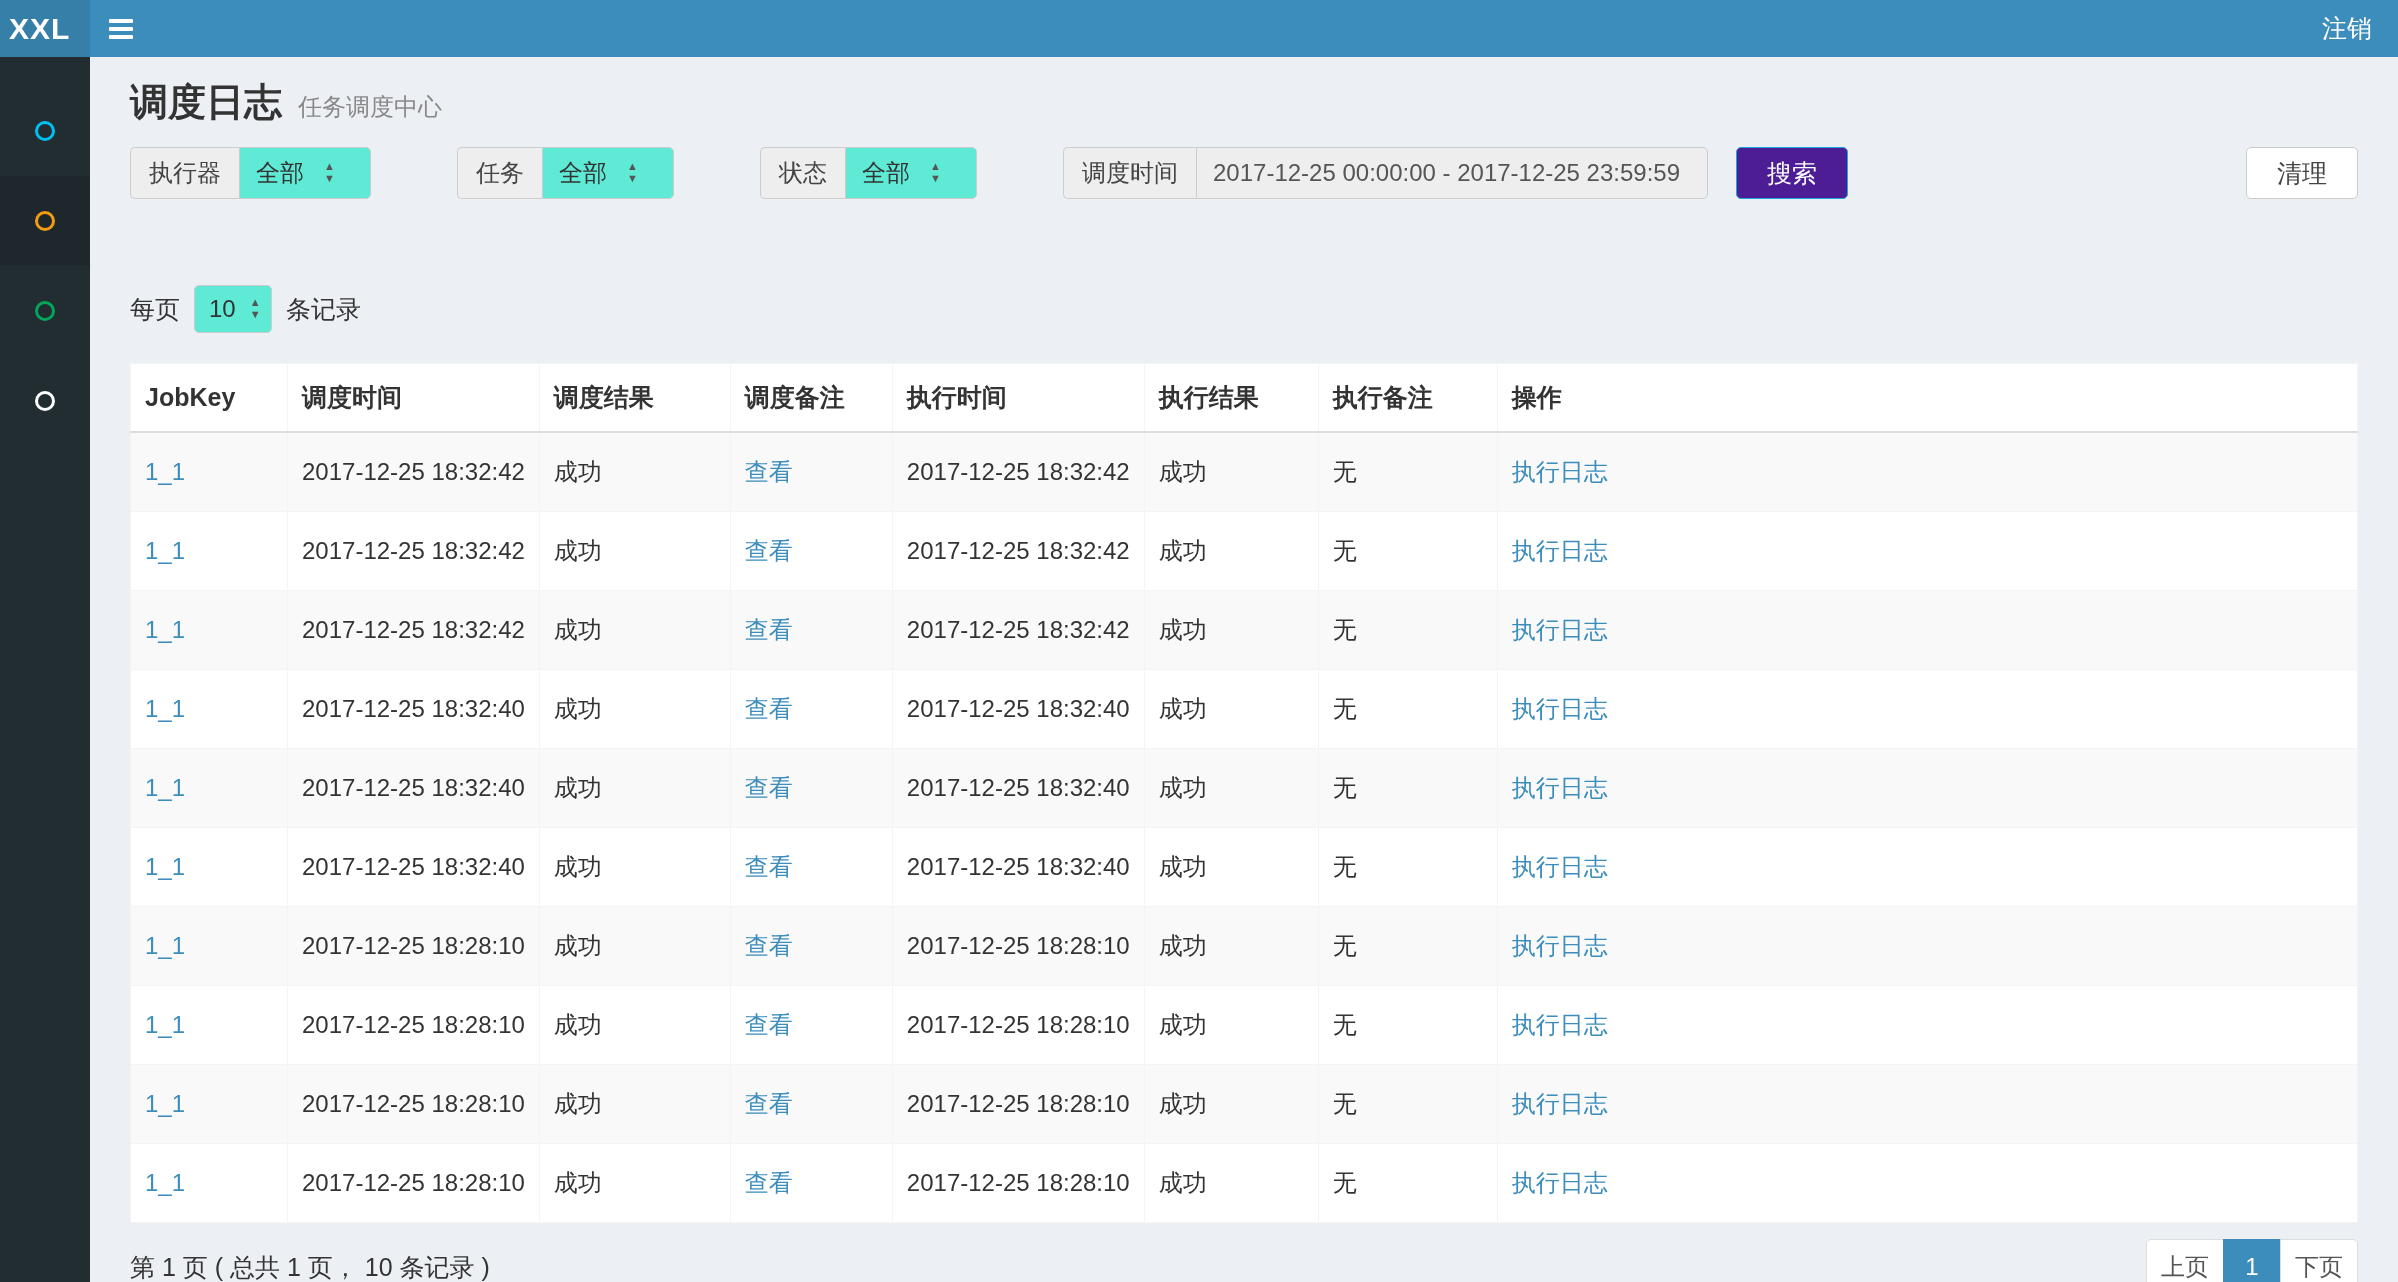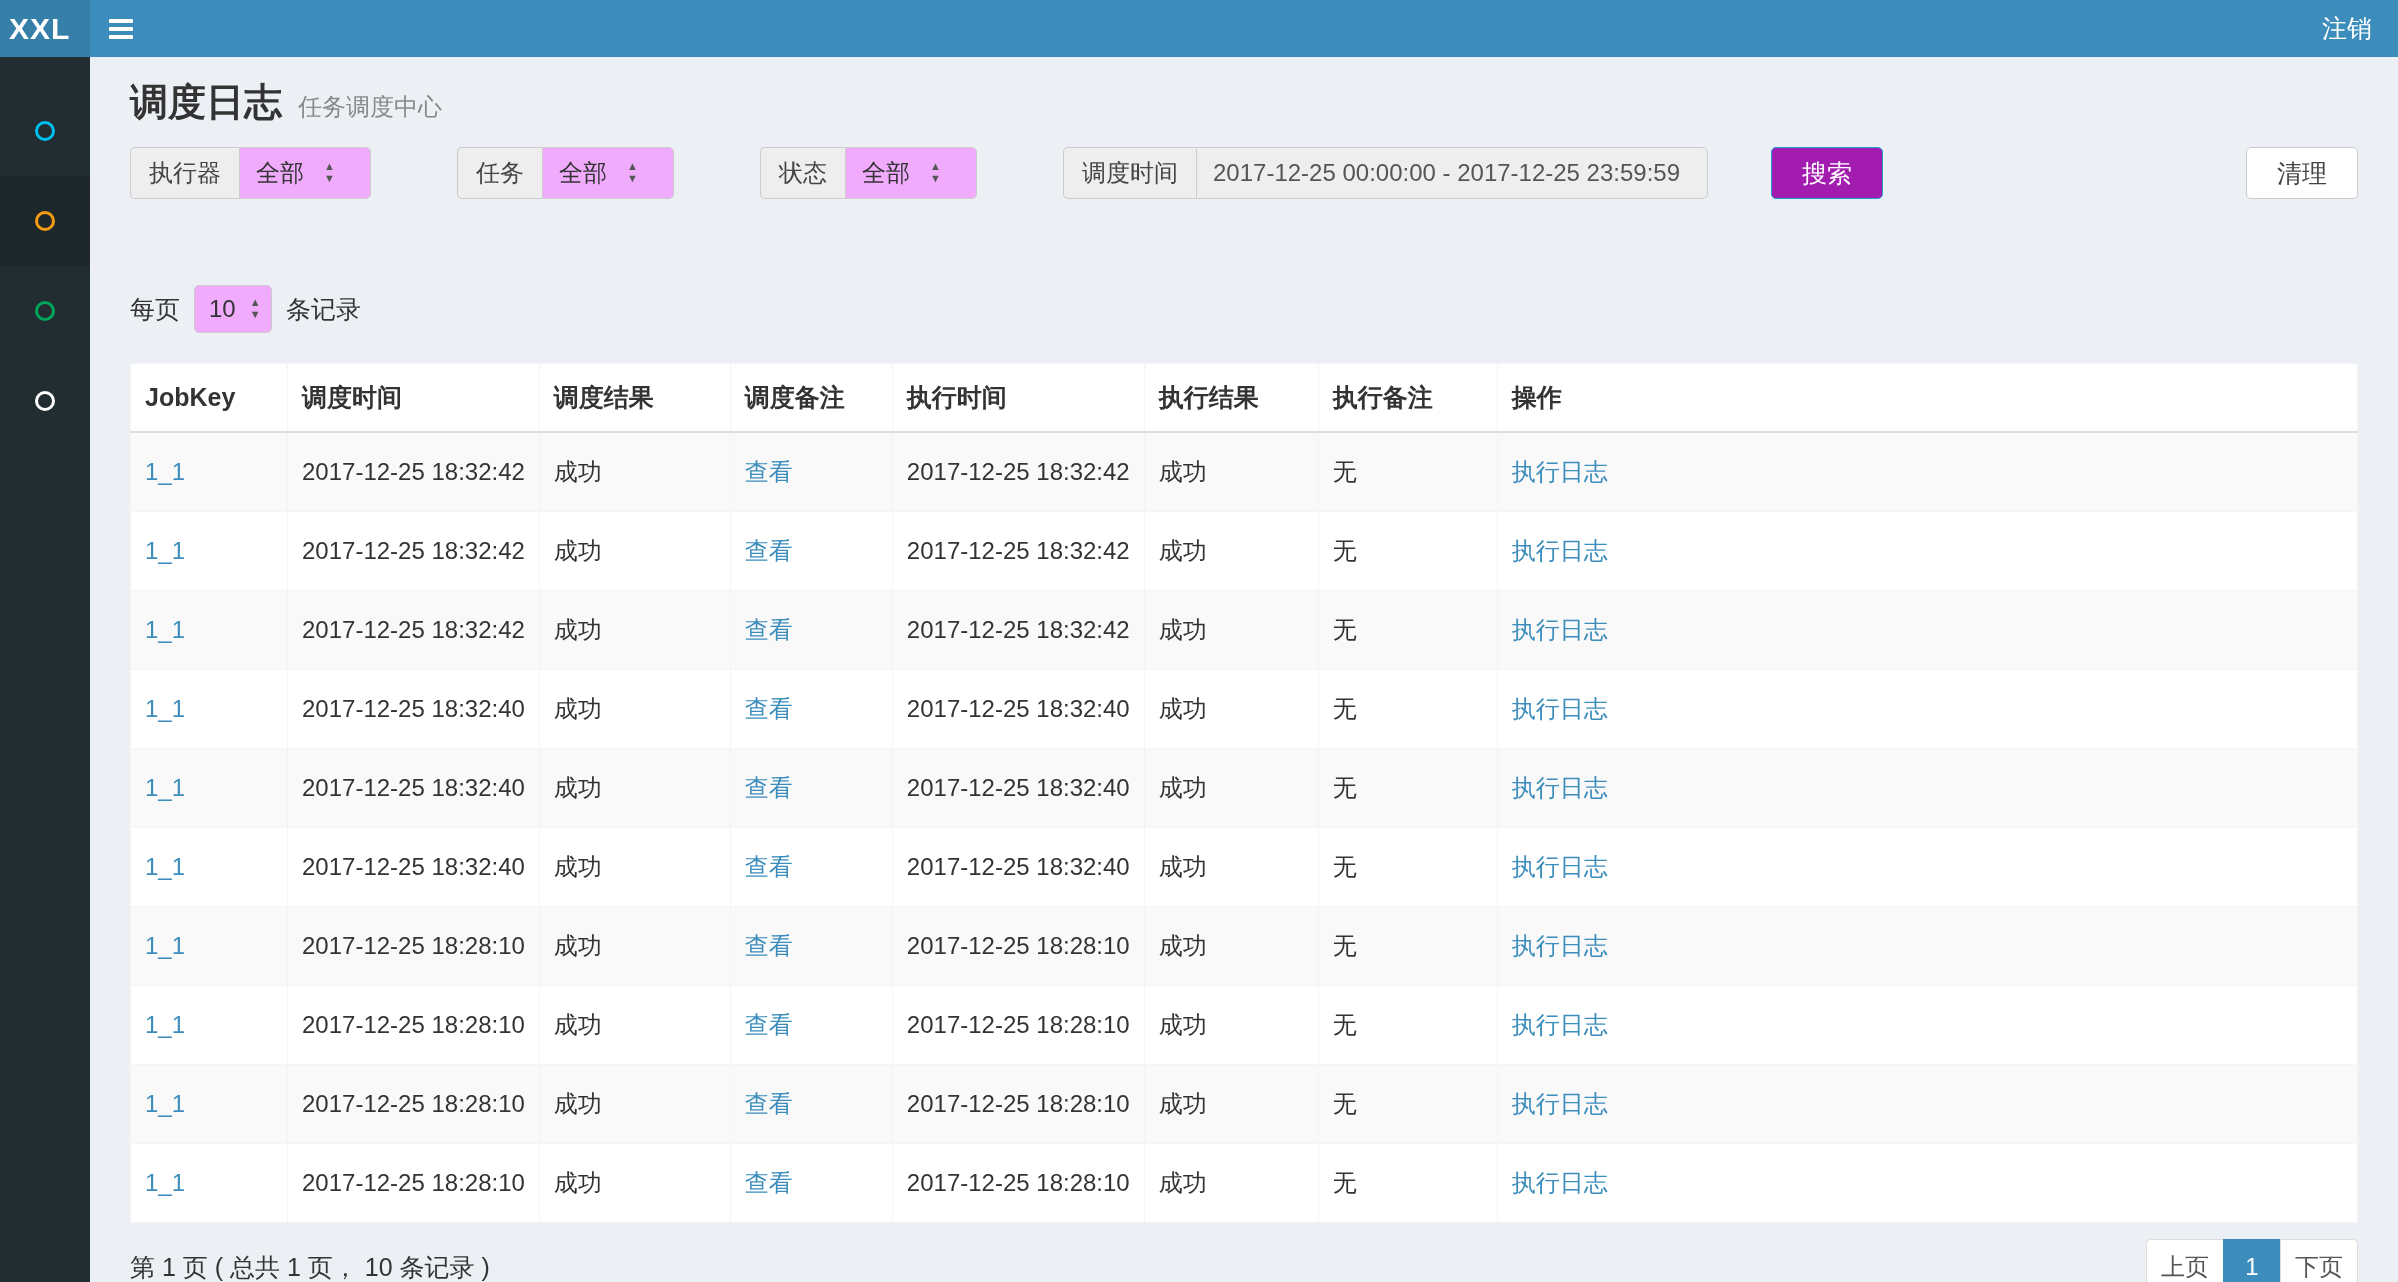--- a/index.html
+++ b/index.html
@@ -94,21 +94,21 @@
     border-right: 0;
     border-radius: 5px 0 0 5px;
     display: flex;
     align-items: center;
     padding: 0 18px;
     font-size: 24px;
     color: #444;
     white-space: nowrap;
   }
   .select {
-    background: #f0abfc;
+    background: #5eead4;
     border: 1px solid #ccc;
     border-radius: 0 5px 5px 0;
     display: flex;
     align-items: center;
     padding: 0 12px 0 16px;
     font-size: 24px;
     color: #333;
     min-width: 132px;
     cursor: pointer;
   }
@@ -137,22 +137,22 @@
     padding: 0 30px;
     font-size: 25px;
     border-radius: 5px;
     display: flex;
     align-items: center;
     justify-content: center;
     cursor: pointer;
     white-space: nowrap;
   }
   .btn-search {
-    margin-left: 63px;
-    background: #a21caf;
+    margin-left: 28px;
+    background: #4c1d95;
     border: 1px solid #1ba5da;
     color: #fff;
   }
   .btn-clear {
     margin-left: auto;
     background: #fff;
     border: 1px solid #ccc;
     color: #444;
   }
 

